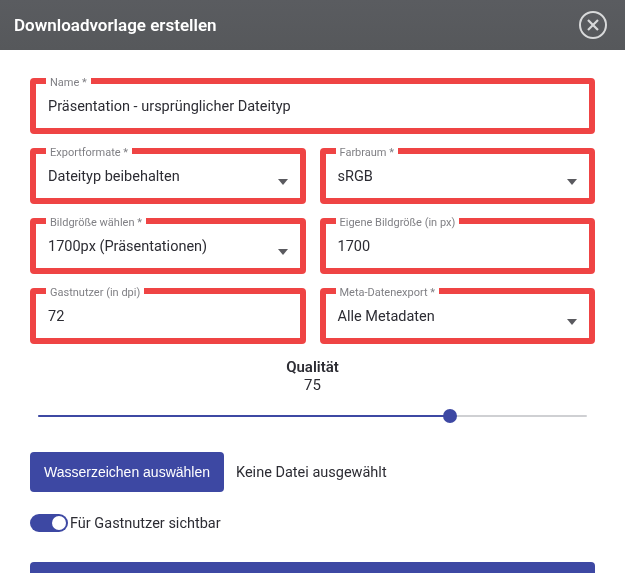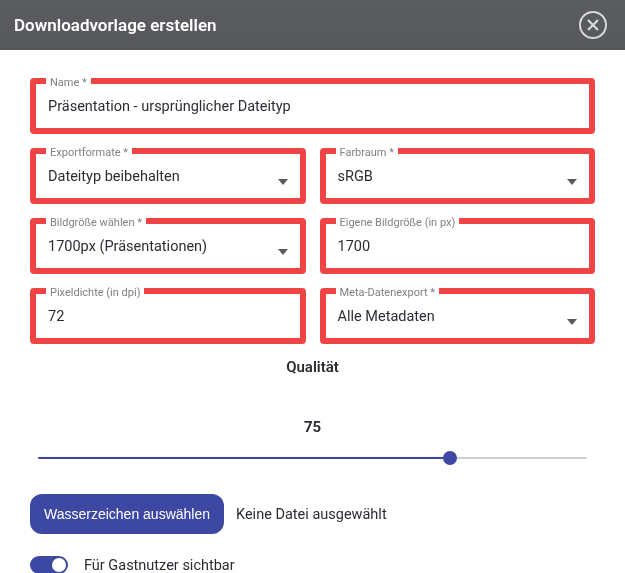--- a/index.html
+++ b/index.html
@@ -54,42 +54,42 @@
     gap: 44px;
   }
   .chevron { width: 10px; height: 10px; }
   .chevron svg { width: 10px; height: 6px; fill: #5a5a5f; }
   .quality-row {
     display: flex; justify-content: flex-start; align-items: center;
     margin: 12px 0 8px 0;
     flex-direction: column;
   }
   .quality-label { font-size: 15px; font-weight: 600; color: #2c2c33; }
-  .quality-value { font-size: 15px; font-weight: 700; color: #2c2c33; margin-top: 42px; }
+  .quality-value { font-size: 15px; font-weight: 400; color: #2c2c33; }
   .slider-wrap { position: relative; height: 28px; margin: 8px 0 22px 0; display:flex; align-items:center;}
   .slider-track {
     position: absolute; left: 8px; right: 8px; height: 2px; background: #cfd0d3;
     border-radius: 2px;
   }
   .slider-fill {
     position: absolute; left: 8px; height: 2px; background: #3d48a3; border-radius: 2px;
   }
   .slider-thumb {
     position: absolute; width: 14px; height: 14px; border-radius: 50%;
     background: #3d48a3; top: 50%; transform: translate(-50%, -50%);
     cursor: grab;
   }
   .wm-row { display: flex; align-items: center; gap: 12px; margin-bottom: 22px; }
   .wm-btn {
     background: #3d48a3; color: #fff; border: none;
-    border-radius: 12px; padding: 12px 14px; font-size: 14px; font-weight: 500;
+    border-radius: 4px; padding: 12px 14px; font-size: 14px; font-weight: 500;
     cursor: pointer;
   }
   .wm-status { font-size: 14.5px; color: #2c2c33; }
-  .toggle-row { display: flex; align-items: center; gap: 16px; margin-bottom: 30px; }
+  .toggle-row { display: flex; align-items: center; gap: 2px; margin-bottom: 30px; }
   .toggle {
     width: 38px; height: 18px; background: #3d48a3; border-radius: 10px;
     position: relative; cursor: pointer;
   }
   .toggle-thumb {
     position: absolute; width: 14px; height: 14px; border-radius: 50%;
     background: #fff; top: 2px; right: 2px;
   }
   .toggle-label { font-size: 14.5px; color: #2c2c33; }
   .save-btn {
@@ -165,21 +165,21 @@
       </div>
     </div>
     <div class="field field-half">
       <span class="floating-label">Eigene Bildgröße (in px)</span>
       <input type="text" value="1700" style="">
     </div>
   </div>
 
   <div class="row">
     <div class="field field-half">
-      <span class="floating-label">Pixeldichte (in dpi)</span>
+      <span class="floating-label">Gastnutzer (in dpi)</span>
       <input type="text" value="72" style="">
     </div>
     <div class="field field-half">
       <span class="floating-label">Meta-Datenexport *</span>
       <div class="select-display">
         <span>Alle Metadaten</span>
         <span class="chevron"><svg viewBox="0 0 10 6">
               <path d="M0 0l5 6 5-6z"></path>
             </svg></span>
       </div>

